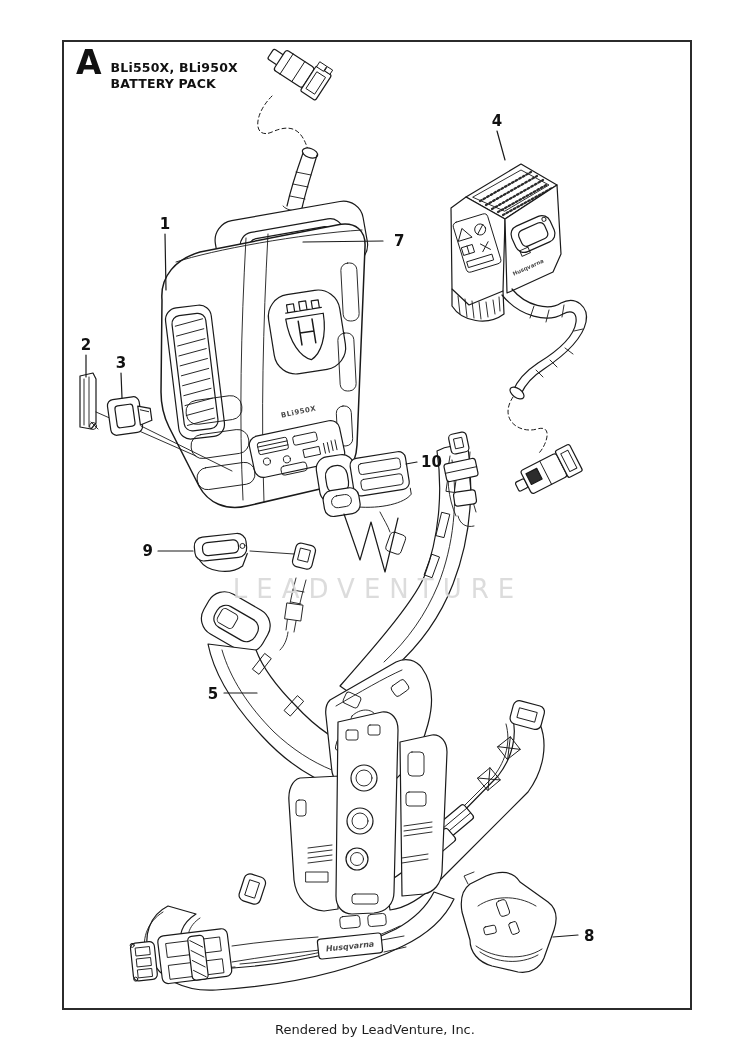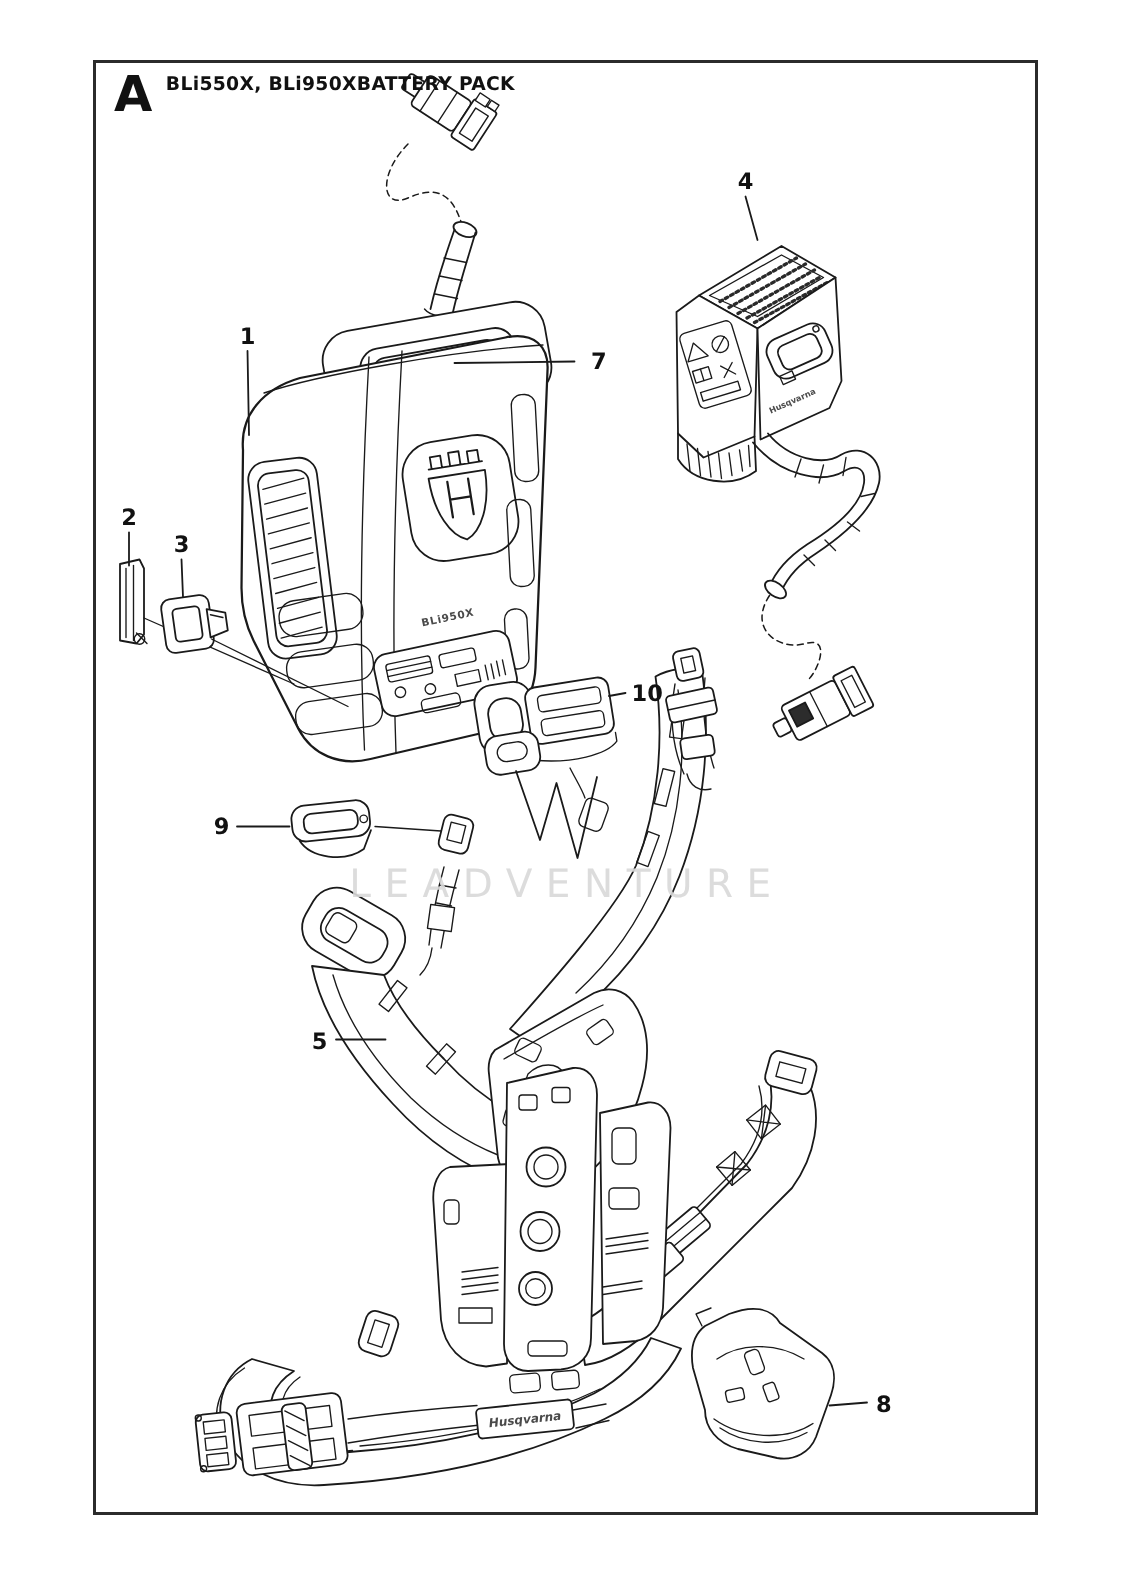--- a/index.html
+++ b/index.html
@@ -1,21 +1,21 @@
 <!DOCTYPE html>
 <html><head>
 <meta charset="utf-8">
 <style>
   html,body{margin:0;padding:0;background:#fff;}
   .page{position:relative;width:750px;height:1060px;background:#fff;overflow:hidden;
         font-family:"DejaVu Sans","Liberation Sans",sans-serif;color:#111;}
   .frame{position:absolute;left:62px;top:40px;width:626px;height:966px;border:2px solid #2b2b2b;background:#fff;}
   .header{position:absolute;left:76px;top:46px;display:flex;align-items:flex-start;gap:9px;z-index:5;}
   .section-letter{font-size:33px;font-weight:bold;line-height:34px;}
-  .title-lines{display:flex;flex-direction:row;margin-top:2px;}
+  .title-lines{display:flex;flex-direction:column;margin-top:14px;}
   .title-lines div{font-size:12.5px;font-weight:bold;line-height:16px;letter-spacing:.2px;}
   svg.art{position:absolute;left:0;top:0;z-index:3;}
   svg.art path,svg.art rect,svg.art circle,svg.art ellipse,svg.art line,svg.art polyline,svg.art polygon{
       fill:none;stroke:#1a1a1a;stroke-width:1.2;stroke-linejoin:round;stroke-linecap:round;}
   svg.art .fw{fill:#ffffff;}
   svg.art .thin{stroke-width:.9;}
   svg.art .thick{stroke-width:1.5;}
   svg.art .dash{stroke-dasharray:4 3;stroke-width:1;}
   svg.art .dots{stroke-width:2.2;stroke-dasharray:1.8 2.3;stroke:#2a2a2a;}
   svg.art .dark{fill:#2c2c2c;stroke:#1a1a1a;}
@@ -430,13 +430,14 @@
         <line x1="158" y1="551" x2="193" y2="551"></line>
         <text class="callout" x="153" y="556" text-anchor="end">9</text>
       </g>
       <g>
         <line x1="406" y1="464" x2="417" y2="462"></line>
         <text class="callout" x="421" y="467" text-anchor="start">10</text>
       </g>
     </g>
   </svg>
 
+  <div class="footer">Rendered by LeadVenture, Inc.</div>
 </div>
 
 </body></html>

